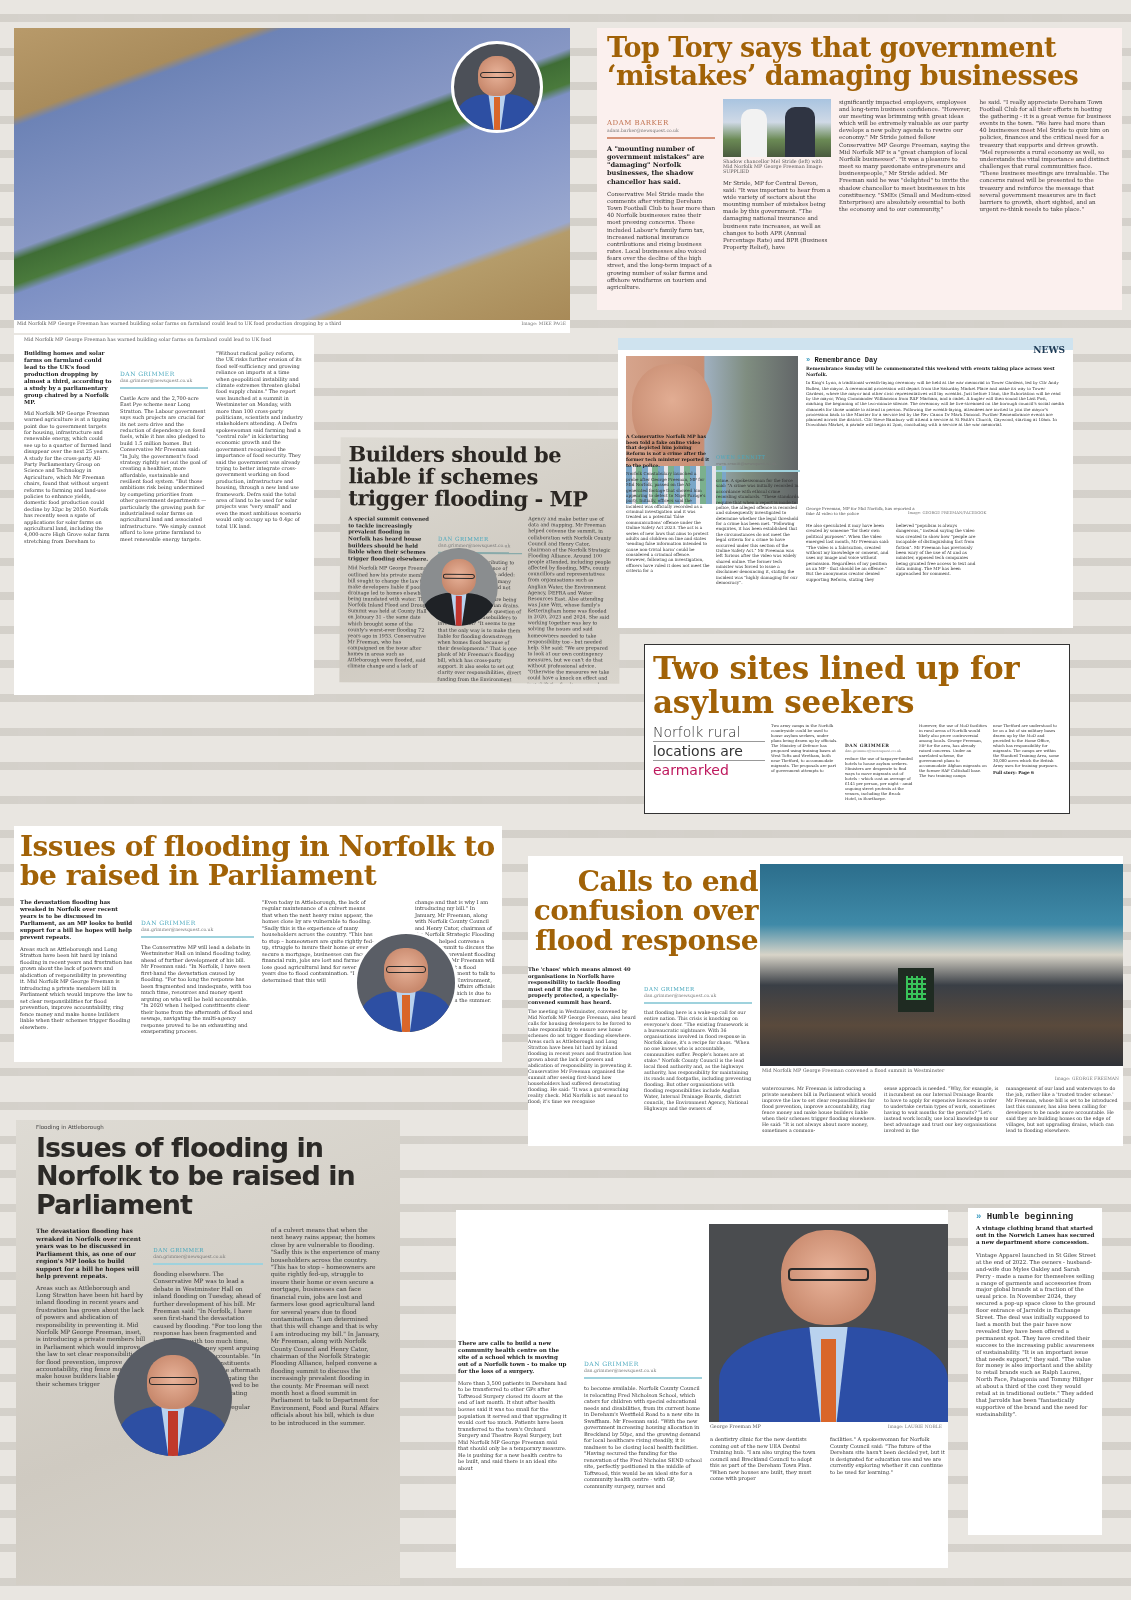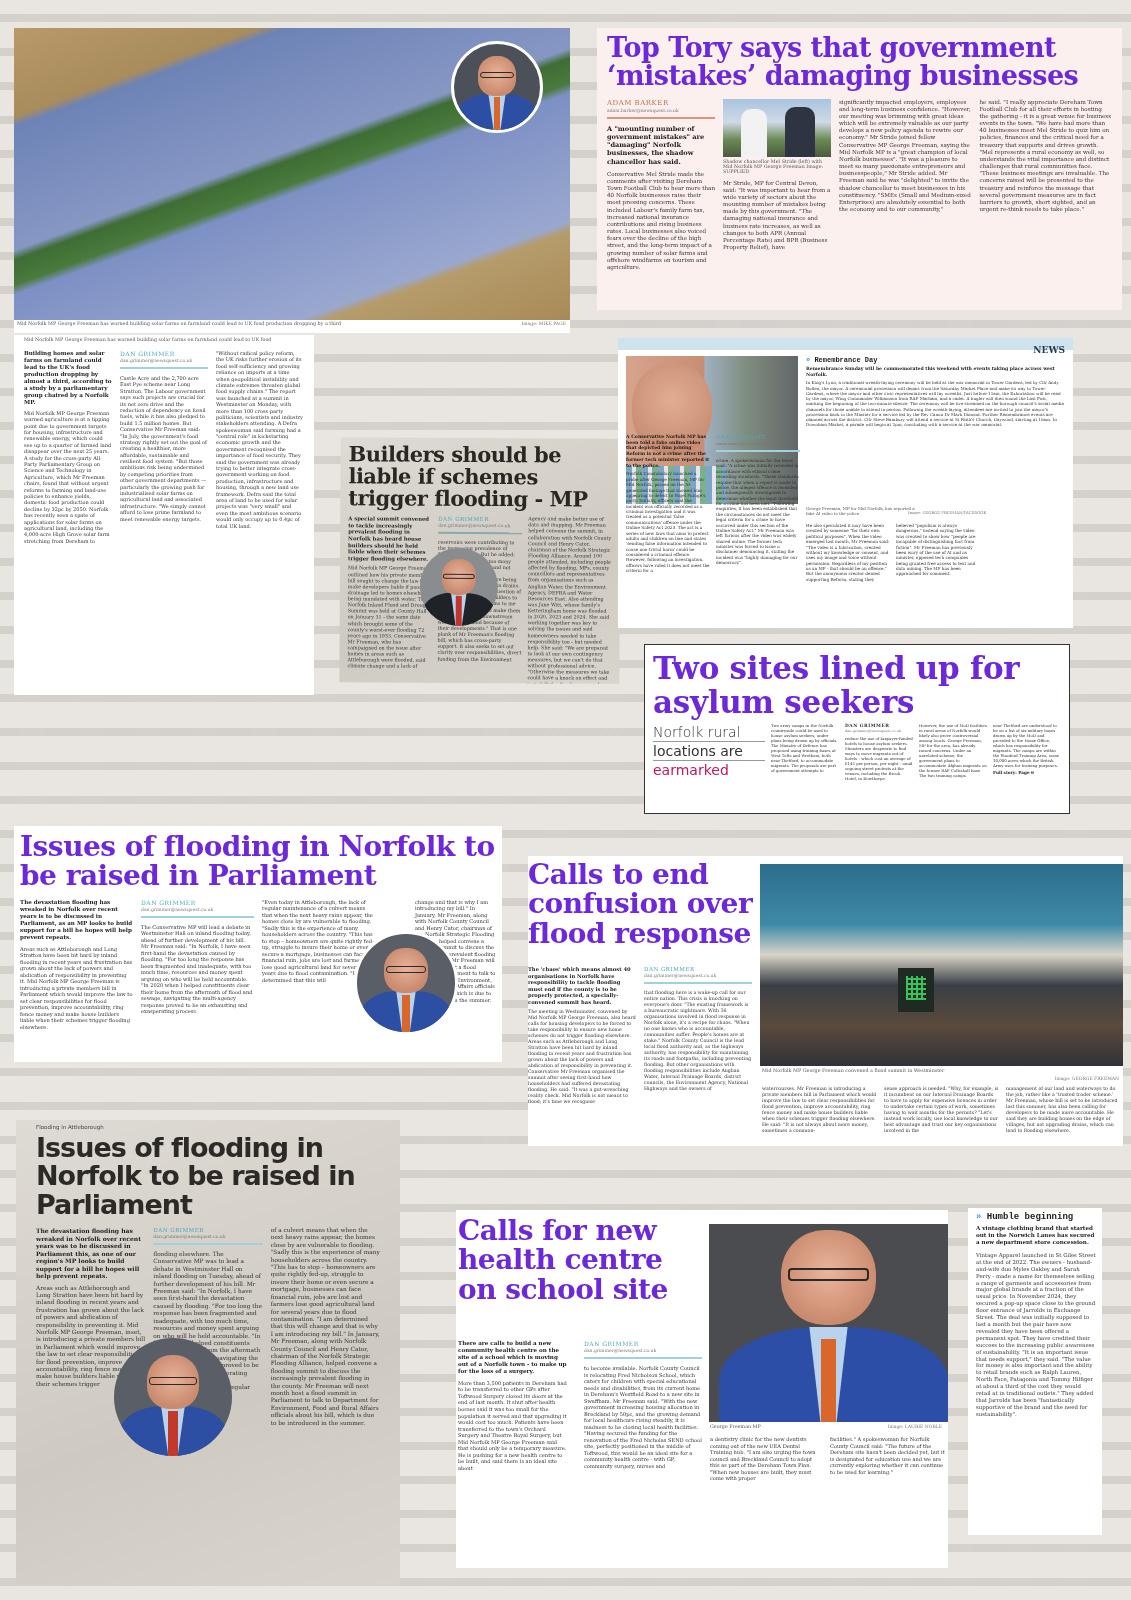--- a/index.html
+++ b/index.html
@@ -6,23 +6,23 @@
   body{width:1131px;height:1600px;position:relative;overflow:hidden;
     background:#e9e6e1;font-family:"DejaVu Serif",serif;color:#222;}
   .bgtex{position:absolute;inset:0;
     background:
       repeating-linear-gradient(0deg, rgba(160,155,148,.0) 0 14px, rgba(165,160,152,.55) 14px 22px, rgba(160,155,148,0) 22px 34px),
       repeating-linear-gradient(90deg, rgba(233,230,225,1) 0 18px, rgba(233,230,225,0) 18px 46px, rgba(233,230,225,1) 46px 58px);
     opacity:.55;}
   .clip{position:absolute;background:#fff;overflow:hidden;box-sizing:border-box;}
   .clip.pink{background:#fbf0ee;}
   .clip.paper{background:linear-gradient(160deg,#dedbd4,#cfcac1 60%,#d9d5cd);}
-  .hl{font-family:"DejaVu Serif",serif;font-weight:bold;color:#6d28d9;letter-spacing:-0.5px;line-height:1.05;margin:0;}
+  .hl{font-family:"DejaVu Serif",serif;font-weight:bold;color:#a16207;letter-spacing:-0.5px;line-height:1.05;margin:0;}
   .hl.sans{font-family:"DejaVu Sans",sans-serif;letter-spacing:-1px;}
-  .byline{font-family:"DejaVu Serif",serif;font-size:7px;color:#4aa8bd;letter-spacing:.5px;}
+  .byline{font-family:"DejaVu Serif",serif;font-size:7px;color:#4aa8bd;letter-spacing:.5px;margin-top:20px;}
   .byline.rust{color:#c0714f;}
   .email{font-size:4.5px;color:#777;margin-top:1px;}
   .rule{height:2px;background:#9fd2dd;margin:4px 0 6px;}
   .rule.rust{background:#d8957a;}
   .standfirst{font-size:6.6px;font-weight:bold;line-height:1.25;color:#1d1d1d;}
   .body{font-size:5.6px;line-height:1.28;color:#333;}
   .cols{display:flex;gap:8px;}
   .col{flex:1;min-width:0;}
   .caption{font-size:5px;color:#555;font-family:"DejaVu Serif",serif;}
   .credit{font-size:4.5px;color:#777;text-align:right;}
@@ -215,21 +215,21 @@
   <div class="portrait-circle" style="left:340px;top:105px;width:104px;height:104px;">
     <div class="mp-suit"></div>
       <div class="mp-shirt"></div>
       <div class="mp-tie"></div>
       <div class="mp-face"></div>
       <div class="mp-glasses"></div>
   </div>
 </div>
 
 <div class="clip" style="left:528px;top:856px;width:595px;height:290px;padding:0;">
-  <div style="position:absolute;left:0;top:0;width:230px;padding:4px 0 0 0;">
+  <div style="position:absolute;left:0;top:7px;width:230px;padding:4px 0 0 0;text-align:right;">
     <h1 class="hl" style="font-size:28px;">Calls to end confusion over flood response</h1>
   </div>
   <div class="photo" style="left:232px;top:8px;width:363px;height:202px;background:linear-gradient(180deg,#2c6e8c 0%,#3f8aa8 30%,#d8d4c8 45%,#3a3f46 60%,#5a4a3c 80%,#2f3238 100%);">
     <div style="position:absolute;left:138px;top:104px;width:36px;height:44px;background:#1f2b22;"></div>
     <div style="position:absolute;left:146px;top:112px;width:20px;height:24px;background:repeating-linear-gradient(90deg,#39c35a 0 2px,transparent 2px 5px),repeating-linear-gradient(0deg,#39c35a 0 2px,transparent 2px 5px);"></div>
   </div>
   <div class="caption" style="position:absolute;left:234px;top:212px;font-size:4.8px;">Mid Norfolk MP George Freeman convened a flood summit in Westminster</div>
   <div class="credit" style="position:absolute;right:4px;top:220px;">Image: GEORGE FREEMAN</div>
   <div style="position:absolute;left:0;top:110px;width:108px;">
     <div class="standfirst" style="font-size:5.2px;">The 'chaos' which means almost 40 organisations in Norfolk have responsibility to tackle flooding must end if the county is to be properly protected, a specially-convened summit has heard.</div>
@@ -273,23 +273,20 @@
   <div class="portrait-circle" style="left:98px;top:218px;width:118px;height:118px;border:none;">
     <div class="mp-suit"></div>
       <div class="mp-shirt"></div>
       <div class="mp-tie" style="background:#c0392b"></div>
       <div class="mp-face"></div>
       <div class="mp-glasses"></div>
   </div>
 </div>
 
 <div class="clip" style="left:456px;top:1210px;width:492px;height:358px;padding:0;">
-  <div style="position:absolute;left:2px;top:6px;width:240px;">
-    <h1 class="hl" style="font-size:28px;">Calls for new health centre on school site</h1>
-  </div>
   <div class="photo" style="left:253px;top:14px;width:239px;height:198px;background:#4a4c4f;">
     <div style="position:absolute;left:30%;top:3%;width:40%;height:48%;background:radial-gradient(circle at 50% 45%,#eab59c,#c98a6e 72%);border-radius:46%;"></div>
     <div style="position:absolute;left:33%;top:22%;width:34%;height:7%;border:2px solid #2a2a2a;border-radius:4px;box-sizing:border-box;"></div>
     <div style="position:absolute;left:4%;top:52%;width:96%;height:60%;background:#2c4ea6;border-radius:45% 45% 0 0;"></div>
     <div style="position:absolute;left:42%;top:52%;width:16%;height:50%;background:#b9d2ee;clip-path:polygon(0 0,100% 0,70% 100%,30% 100%);"></div>
     <div style="position:absolute;left:47%;top:58%;width:6%;height:42%;background:#d9662a;"></div>
   </div>
   <div class="caption" style="position:absolute;left:254px;top:214px;font-size:4.8px;">George Freeman MP</div>
   <div class="credit" style="position:absolute;right:6px;top:214px;">Image: LAURIE NOBLE</div>
   <div style="position:absolute;left:2px;top:130px;width:110px;">

